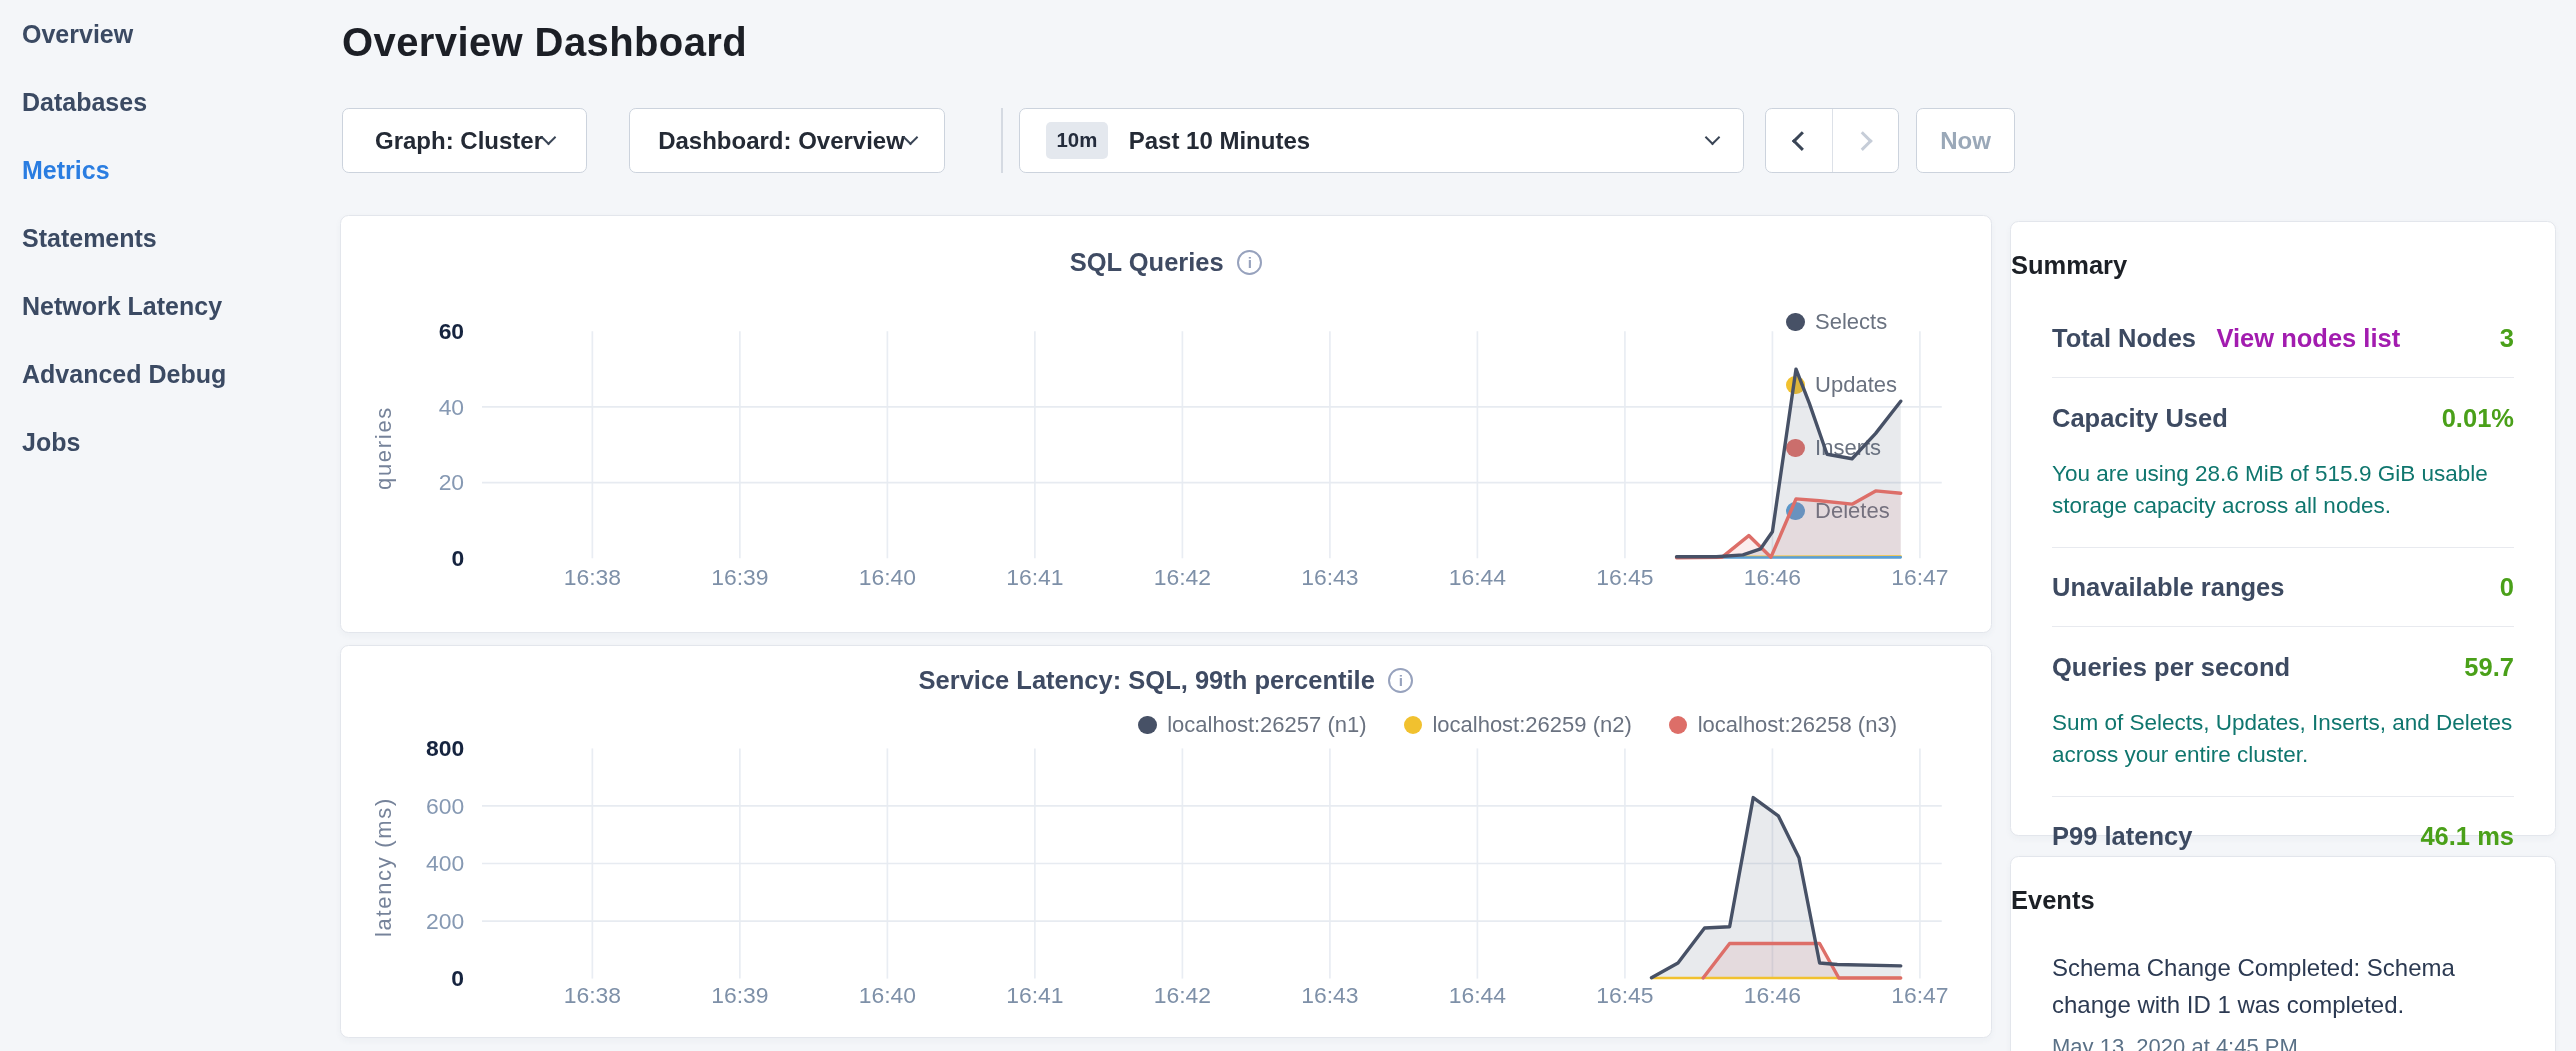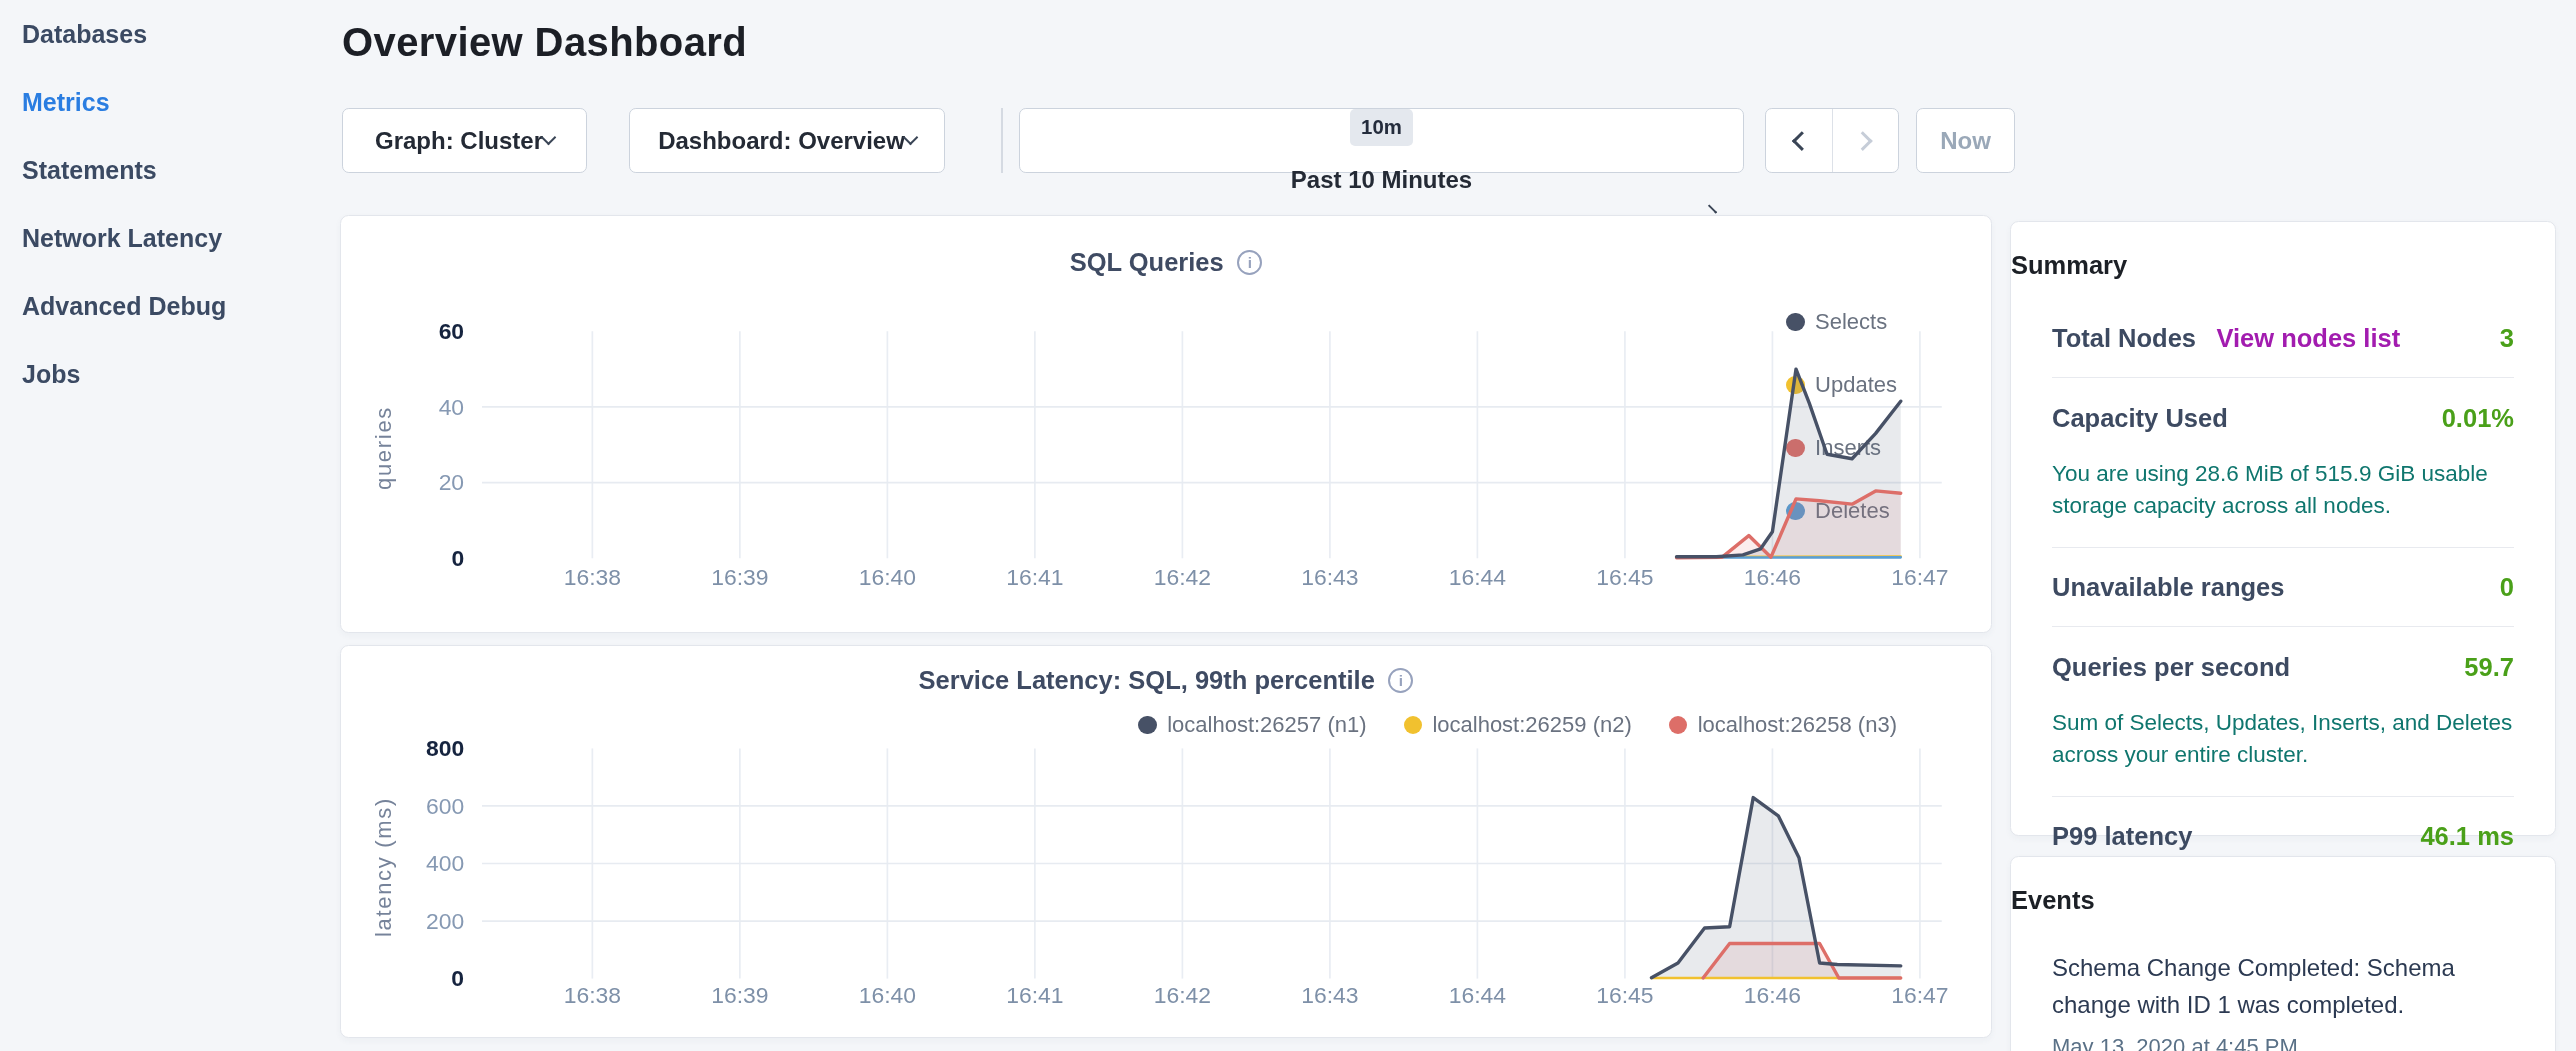--- a/index.html
+++ b/index.html
@@ -17,21 +17,21 @@
     font-size:25px; font-weight:600; color:#3b4a63; cursor:pointer; }
   .side-item.active { color:#2a7de1; }
   
   .page-title { position:absolute; left:342px; top:20.4px; font-size:40px; font-weight:600; color:#1c1f26; letter-spacing:0.4px; }
   .ctl { position:absolute; top:108px; height:65px; background:#fff; border:0.9px solid #ccd3dd; border-radius:6.8px;
          display:flex; align-items:center; font-size:24px; font-weight:700; color:#242a35; cursor:pointer; }
   .ctl-center { justify-content:center; gap:0; }
   .chev-down { width:11px; height:11px; border-right:2.6px solid #3a4556; border-bottom:2.6px solid #3a4556;
                transform:rotate(45deg); margin-top:-6.8px; }
   .hdr-divider { position:absolute; left:1001px; top:108px; width:1.7px; height:65px; background:#d5dae2; }
-  .time-dd { left:1019px; width:725px; padding:0 25.5px; gap:20.4px;flex-direction:column; }
+  .time-dd { left:1019px; width:725px; padding:0 25.5px; gap:20.4px; }
   .time-badge { background:#e4e8ee; border-radius:5.1px; padding:6.8px 11px; font-size:20.4px; font-weight:700; color:#242c3c; }
   .time-dd .chev-down { margin-left:auto; border-color:#3a4556; border-width:2.1px; }
   .arrow-group { position:absolute; left:1765px; top:108px; width:134px; height:65px; background:#fff;
                  border:0.9px solid #ccd3dd; border-radius:6.8px; display:flex; overflow:hidden; }
   .arrow-btn { width:50%; display:flex; align-items:center; justify-content:center; cursor:pointer; }
   .arrow-btn + .arrow-btn { border-left:0.9px solid #dde1e8; }
   .chev-left  { width:13.6px; height:13.6px; border-left:3.4px solid #3a4556; border-bottom:3.4px solid #3a4556; transform:rotate(45deg); margin-left:5.1px;}
   .chev-right { width:13.6px; height:13.6px; border-right:3.4px solid #c6cdd8; border-top:3.4px solid #c6cdd8; transform:rotate(45deg); margin-right:5.1px;}
   .now-btn { left:1916px; width:99px; justify-content:center; font-weight:600; color:#9aa8b8; }
   
@@ -76,20 +76,21 @@
   #summary-card .panel-heading { margin-bottom:18.7px; }
   .event-item { padding:34px 41px 0 41px; }
   .event-msg { font-size:24px; color:#2c3a52; line-height:1.55; }
   .event-time { margin-top:10.2px; font-size:22px; color:#5a7187; }
 </style>
 </head>
 <body>
 
 <nav class="sidebar">
   <div id="sidebar-list">
+      <div class="side-item">Overview</div>
       <div class="side-item">Databases</div>
       <div class="side-item active">Metrics</div>
       <div class="side-item">Statements</div>
       <div class="side-item">Network Latency</div>
       <div class="side-item">Advanced Debug</div>
       <div class="side-item">Jobs</div>
     </div>
 </nav>
 
 <h1 class="page-title">Overview Dashboard</h1>

